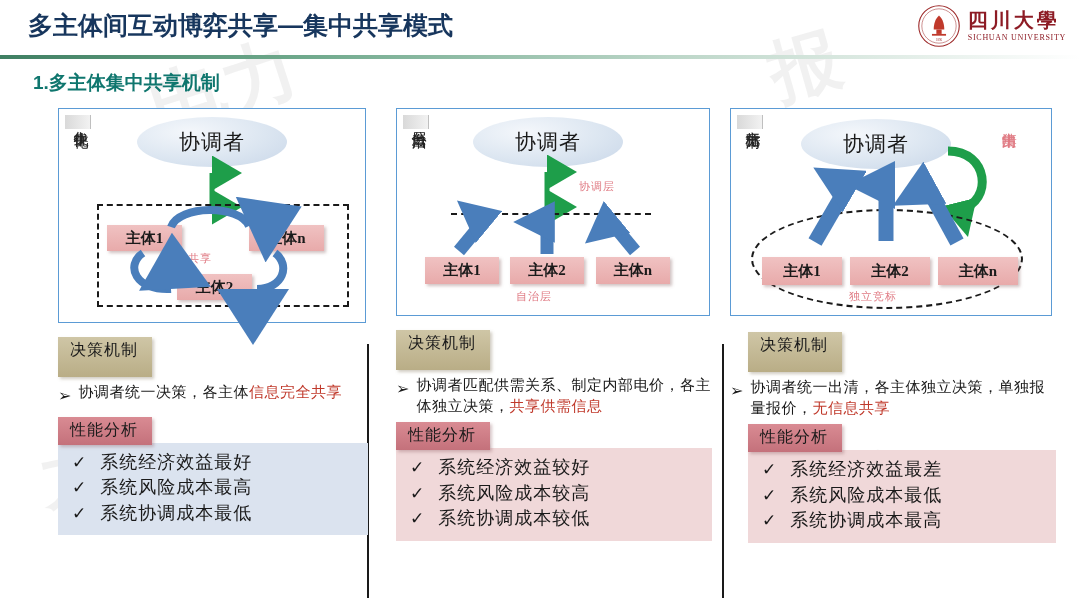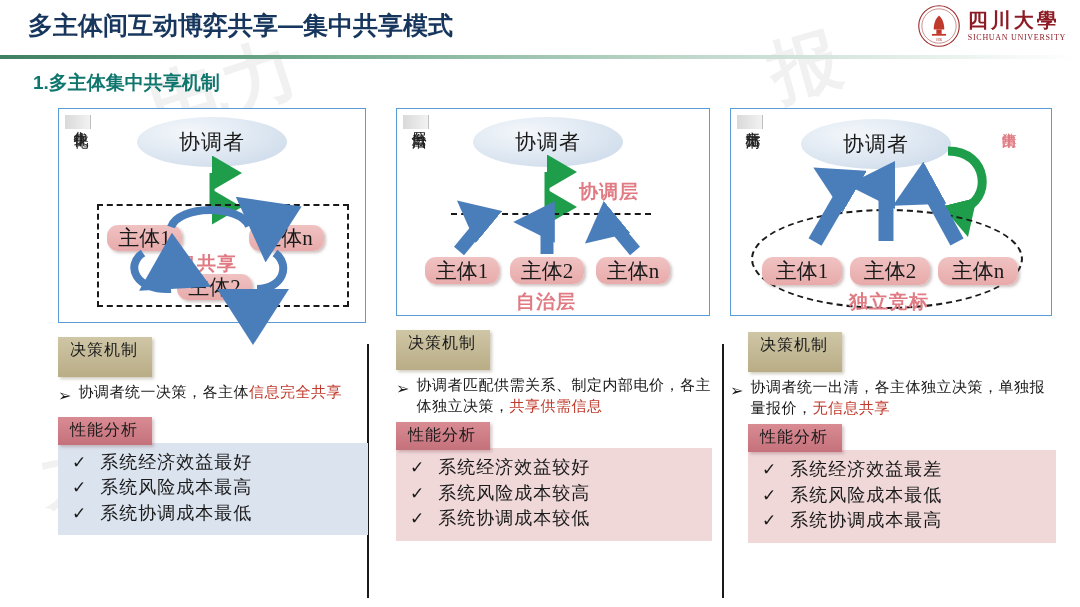--- a/index.html
+++ b/index.html
@@ -84,26 +84,26 @@
     display:flex; align-items:center; justify-content:center;
     font-family:"Liberation Serif",serif; font-size:21px; color:#1a1a1a;
     letter-spacing:1px;
   }
 
   .ent {
     position:absolute;
     background:linear-gradient(to bottom,#f0c2c2,#e8aaaa);
     box-shadow:2px 2px 3px rgba(120,80,80,0.35);
     display:flex; align-items:center; justify-content:center;
-    font-family:"Liberation Serif",serif; font-weight:400; font-size:21px; color:#1a1a1a;border-radius:11px;
+    font-family:"Liberation Serif",serif; font-weight:700; font-size:15px; color:#1a1a1a;
   }
 
   .pinktxt {
     position:absolute; color:#e07b84;
-    font-family:"Liberation Serif",serif; font-size:19px; letter-spacing:1px;font-weight:bold;
+    font-family:"Liberation Serif",serif; font-size:11px; letter-spacing:1px;
   }
   .pinkvert {
     position:absolute; color:#e07b84;
     font-family:"Liberation Serif",serif; font-size:15px;
     writing-mode:vertical-rl; text-orientation:upright; line-height:1.02;
   }
 
   .dashbox {
     position:absolute; border:2px dashed #1a1a1a;
   }
@@ -207,21 +207,21 @@
         </defs>
         <line x1="153" y1="64" x2="153" y2="98" stroke="#1e9e4a" stroke-width="5" marker-start="url(#gUp1)" marker-end="url(#gDn1)"></line>
       </svg>
 
       <div class="dashbox" style="left:38px; top:95px; width:252px; height:103px;"></div>
 
       <div class="ent" style="left:48px; top:116px; width:75px; height:26px;">主体1</div>
       <div class="ent" style="left:190px; top:116px; width:75px; height:26px;">主体n</div>
       <div class="ent" style="left:118px; top:165px; width:75px; height:26px;">主体2</div>
 
-      <div class="pinktxt" style="left:98px; top:142px;">信息共享</div>
+      <div class="pinktxt" style="left:105px; top:142px;">信息共享</div>
 
       <svg class="ov" width="308" height="215">
         <defs>
           <marker id="bA1" markerWidth="9" markerHeight="9" refX="4" refY="7" orient="auto">
             <path d="M0,7 L4.5,0 L9,7 Z" fill="#4a7ebb"></path>
           </marker>
         </defs>
         <path d="M112,118 C120,96 180,95 190,117" fill="none" stroke="#4a7ebb" stroke-width="8" stroke-linecap="butt" marker-end="url(#bA1)"></path>
         <path d="M216,144 C232,156 224,180 198,180" fill="none" stroke="#4a7ebb" stroke-width="8" stroke-linecap="butt" marker-end="url(#bA1)"></path>
         <path d="M84,144 C66,156 76,182 112,180" fill="none" stroke="#4a7ebb" stroke-width="8" stroke-linecap="butt" marker-end="url(#bA1)"></path>

